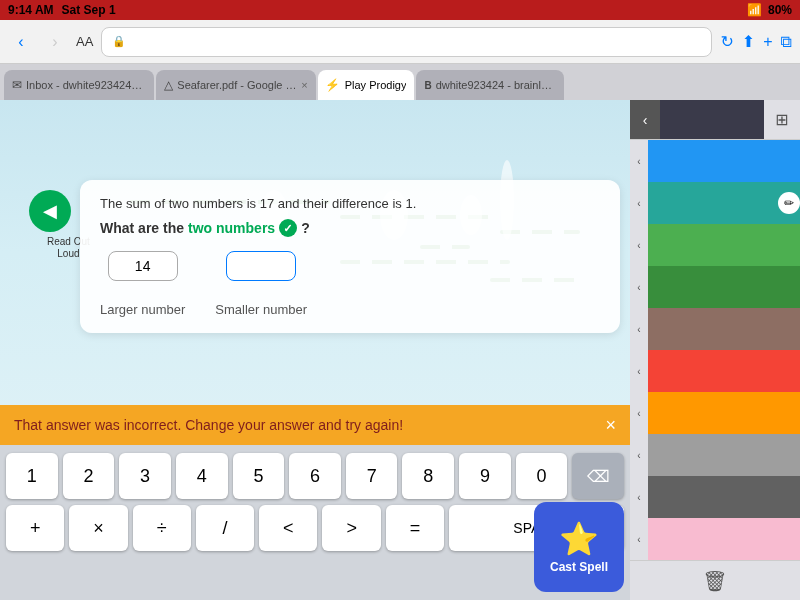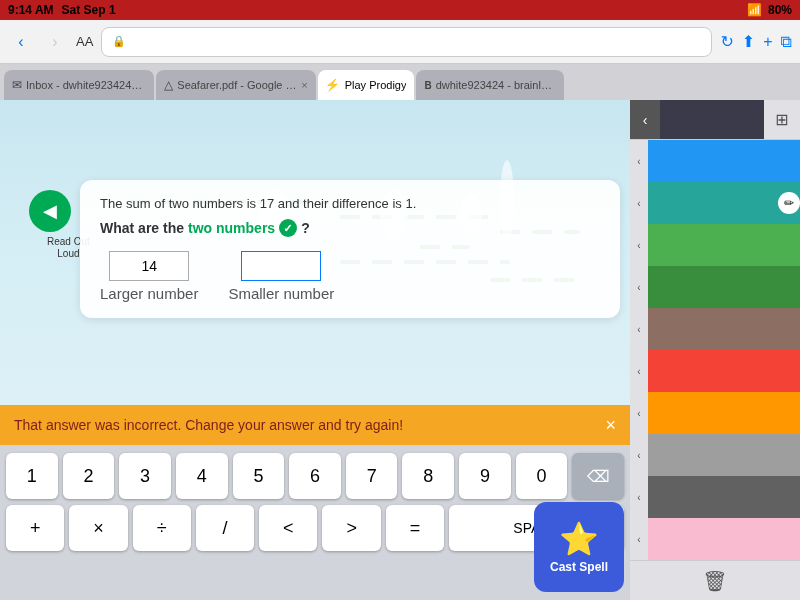--- a/index.html
+++ b/index.html
@@ -162,31 +162,31 @@
       gap: 30px;
       align-items: flex-start;
     }
     .answer-box-group {
       display: flex;
       flex-direction: column;
       align-items: center;
       gap: 4px;
     }
     .answer-input-box {
-      width: 80px; height: 30px;
+      width: 70px; height: 30px;
       border: 1.5px solid #aaa;
-      border-radius: 0;
+      border-radius: 8px;
       display: flex;
       align-items: center;
       justify-content: center;
       font-size: 14px;
       background: #fff;
     }
     .answer-input-box.active { border-color: #007aff; }
-    .answer-label { font-size: 15px; color: #555; }
+    .answer-label { font-size: 13px; color: #555; margin-top: 17px; }
 
     
     #read-out-loud {
       position: absolute;
       top: 90px;
       left: 10px;
       display: flex;
       flex-direction: column;
       align-items: center;
       gap: 4px;

